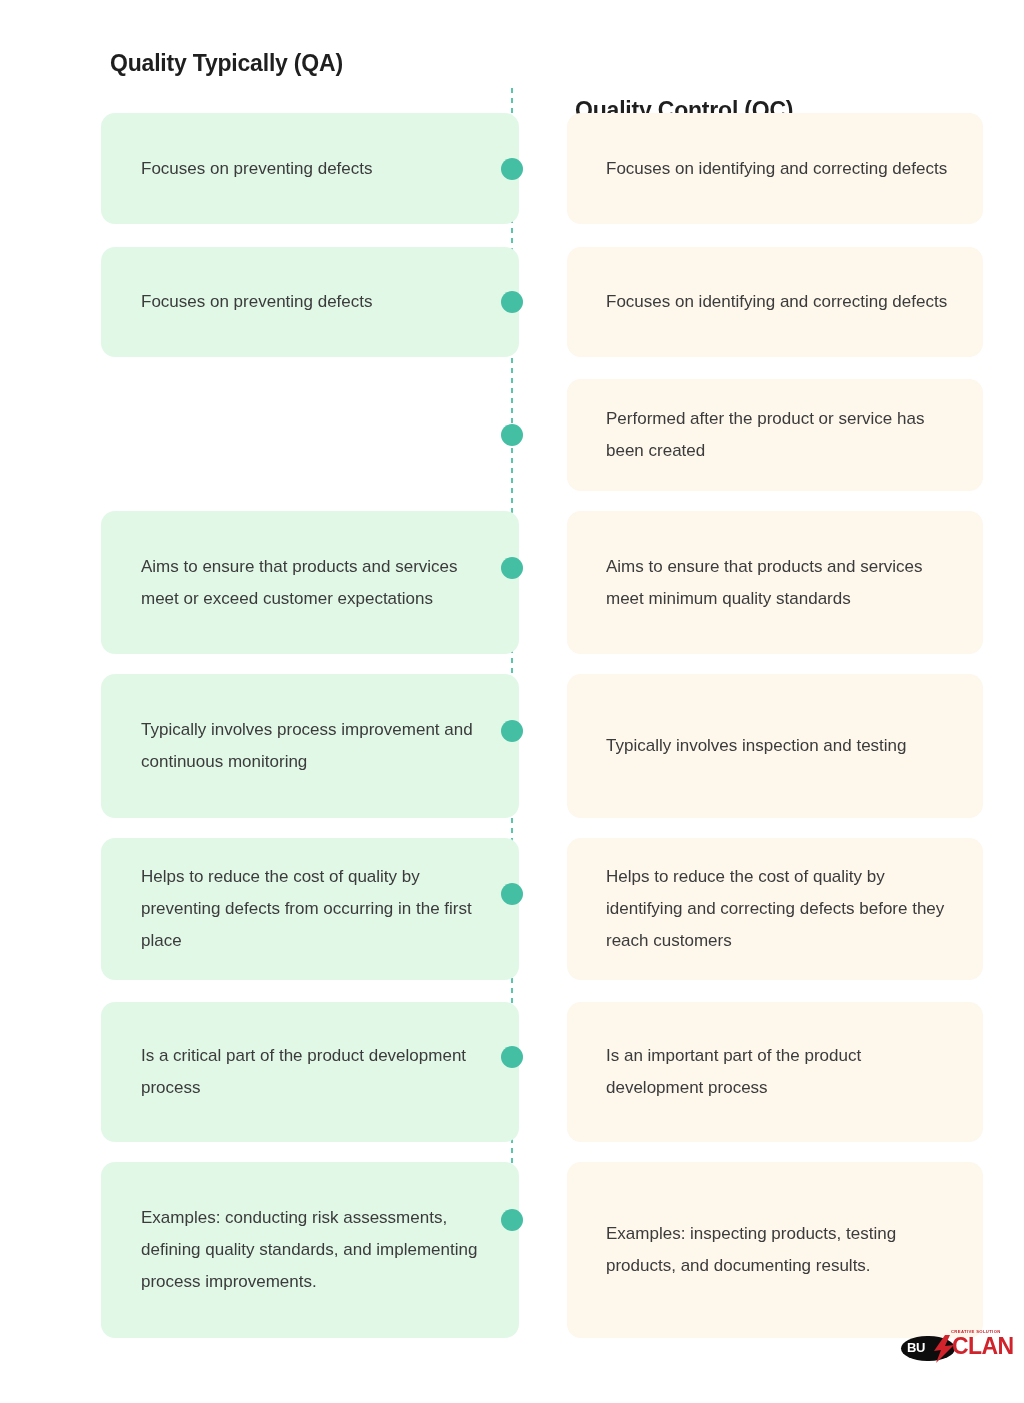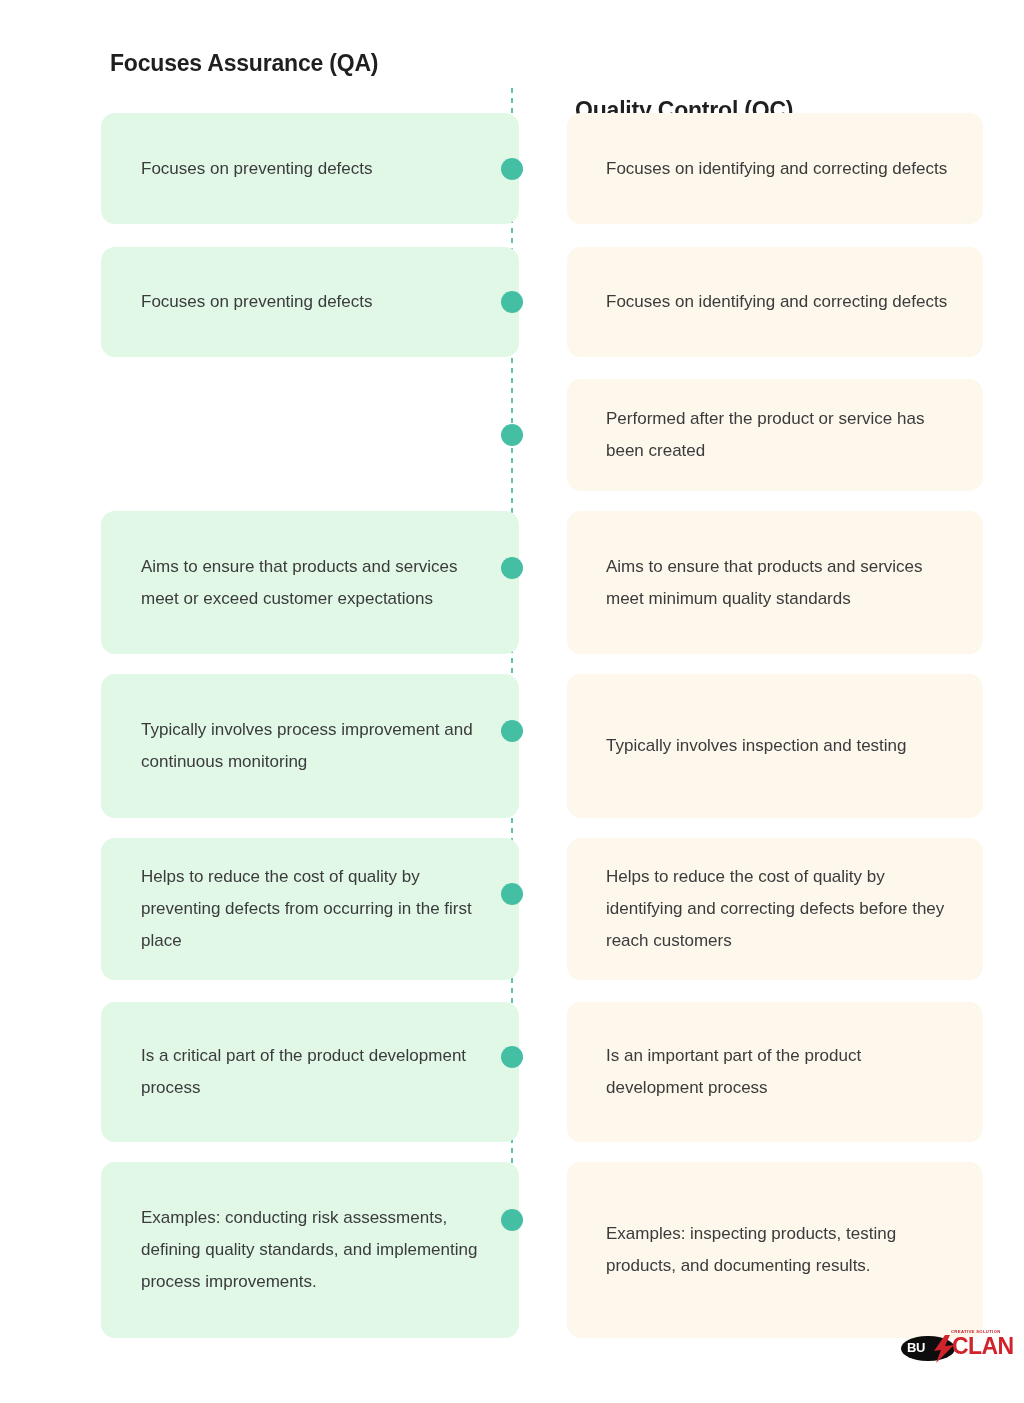--- a/index.html
+++ b/index.html
@@ -162,21 +162,21 @@
     line-height: 19px;
     font-family: "Liberation Sans", sans-serif;
   }
 </style>
 </head>
 <body>
 
 <div class="page">
 
   <div class="headings">
-    <div class="col-title left">Focuses Assurance (QA)</div>
+    <div class="col-title left">Quality Typically (QA)</div>
     <div class="col-title right">Quality Control (QC)</div>
   </div>
 
   <div class="spine"></div>
 
   <div class="rows" id="rows-container">
       <div class="row" style="top: 113px; height: 111px;">
         <div class="card qa" style="height: 111px;">
           <span class="card-text">Focuses on preventing defects</span>
         </div>

